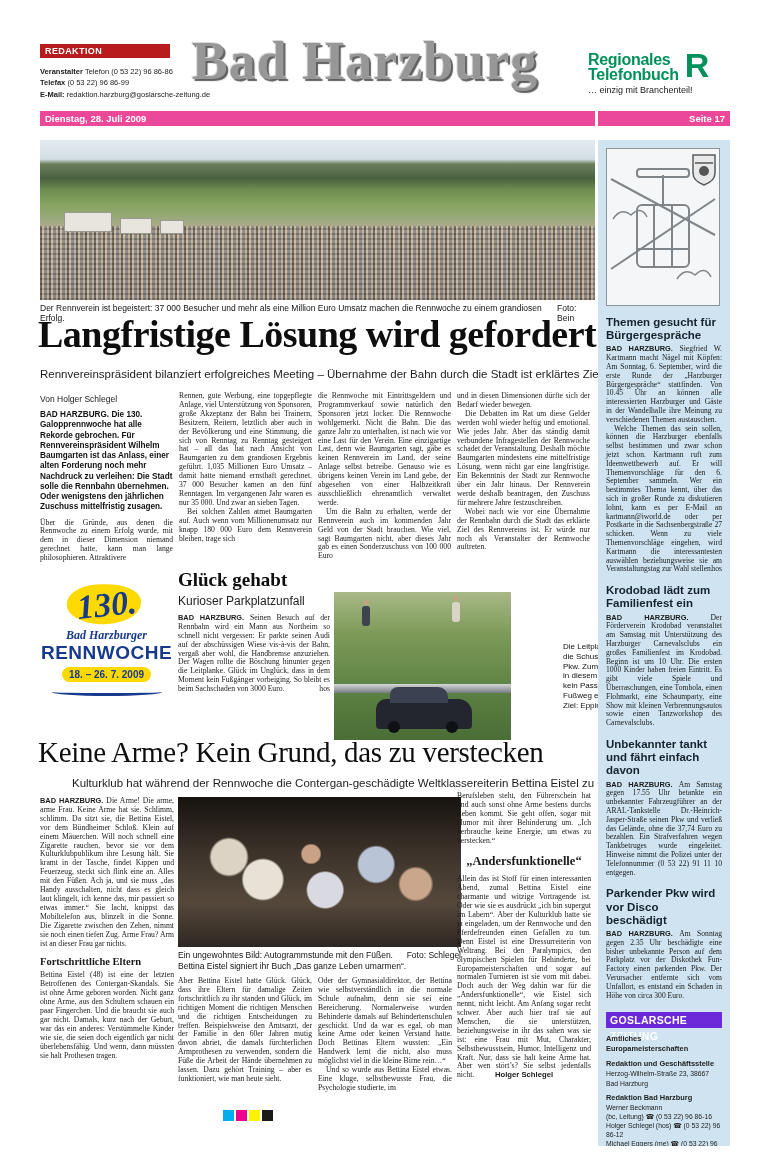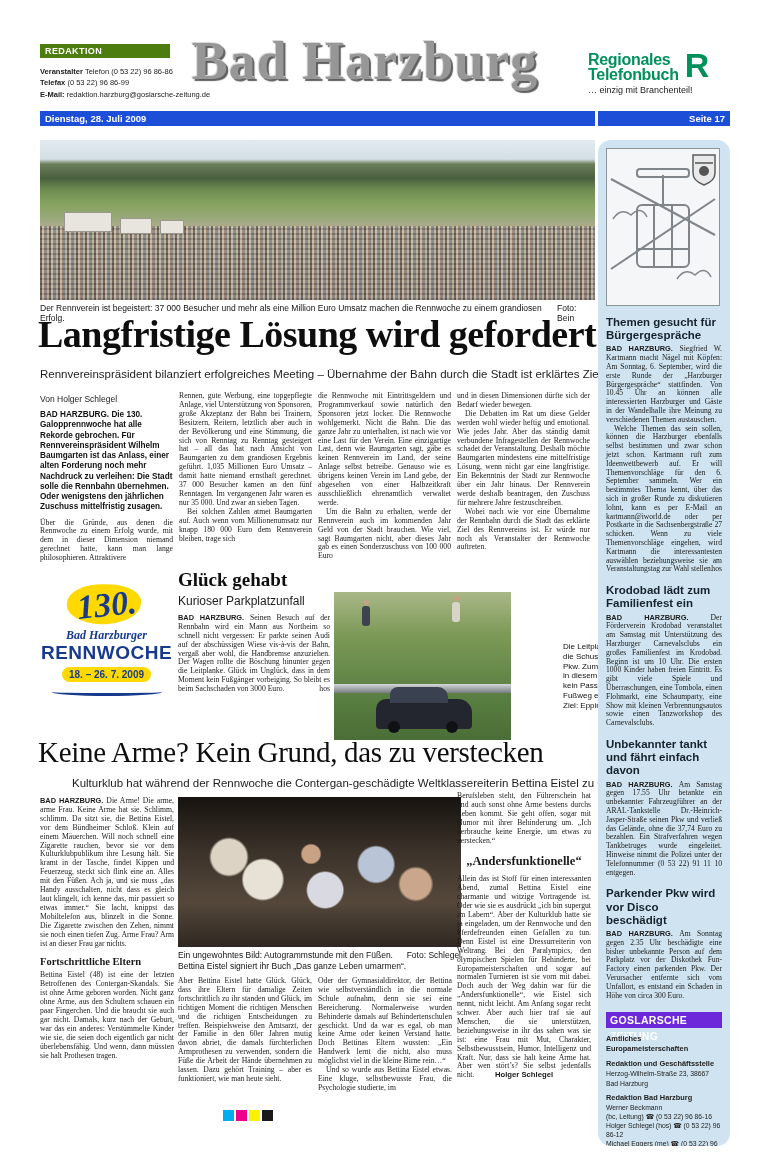--- a/index.html
+++ b/index.html
@@ -1,32 +1,32 @@
 <!DOCTYPE html>
 <html lang="de"><head>
 <meta charset="utf-8">
 <style>
   html,body{margin:0;padding:0;}
   body{width:768px;height:1158px;background:#fff;position:relative;overflow:hidden;
        font-family:"Liberation Serif",serif;color:#1a1a1a;}
   .abs{position:absolute;}
   
-  .red-label{left:40px;top:44px;width:130px;height:14px;background:#4d7c0f;color:#fff;
+  .red-label{left:40px;top:44px;width:130px;height:14px;background:#b91c1c;color:#fff;
     font:bold 9px "Liberation Sans",sans-serif;line-height:14px;padding-left:5px;box-sizing:border-box;letter-spacing:.4px;}
   .contact{left:40px;top:66px;width:210px;font:7.5px/1.5 "Liberation Sans",sans-serif;color:#222;}
   .contact b{font-weight:bold;}
   .masthead{left:150px;top:34px;width:430px;text-align:center;
     font:bold 54px/1 "Liberation Serif",serif;color:#979797;letter-spacing:1px;
     text-shadow:-1px -1px 0 #d9d9d9,2px 2px 1px #5f5f5f;}
   .pbook{left:588px;top:44px;width:142px;}
   .pb-row{display:flex;align-items:flex-start;margin-top:8px;}
   .pb-name{font:bold 16px/0.95 "Liberation Sans",sans-serif;color:#00915a;letter-spacing:-.3px;}
   .pb-r{font:800 34px/0.9 "Liberation Sans",sans-serif;color:#00915a;margin-left:6px;margin-top:-2px;}
   .pb-tag{font:9px "Liberation Sans",sans-serif;color:#222;margin-top:3px;}
-  .bar{background:#1d4ed8;color:#fff;font:bold 9.5px/15px "Liberation Sans",sans-serif;height:15px;box-sizing:border-box;}
+  .bar{background:#ec4899;color:#fff;font:bold 9.5px/15px "Liberation Sans",sans-serif;height:15px;box-sizing:border-box;}
   .date-bar{left:40px;top:111px;width:555px;padding-left:5px;}
   .page-bar{left:598px;top:111px;width:132px;text-align:right;padding-right:5px;}
   
   .lead-photo{left:40px;top:140px;width:555px;height:160px;overflow:hidden;
     background:linear-gradient(180deg,#e3ebf0 0%,#d3dee5 12%,#6d7f5c 15%,#49603e 24%,#6d8c50 31%,#86a35f 40%,#97a877 48%,#b3ab93 56%,#a79c89 100%);}
   .crowd{position:absolute;left:0;top:54%;width:100%;height:46%;
     background:
       repeating-linear-gradient(90deg,rgba(45,30,28,.45) 0 2px,rgba(228,220,208,.38) 2px 4px,rgba(130,62,52,.30) 4px 5px,rgba(58,70,118,.32) 5px 7px,rgba(210,200,185,.30) 7px 9px),
       repeating-linear-gradient(0deg,rgba(0,0,0,.22) 0 2px,rgba(255,255,255,.06) 2px 5px);}
   .tent{position:absolute;background:#e7e5de;border:1px solid #9b988e;}
@@ -82,21 +82,21 @@
   .bcap .credit{float:right;}
   .bcol2{left:178px;top:977px;width:134px;height:128px;overflow:hidden;}
   .bcol3{left:318px;top:977px;width:134px;height:175px;overflow:hidden;}
   .bcol4{left:457px;top:792px;width:134px;height:362px;overflow:hidden;}
   .h4q{font:bold 12.5px "Liberation Serif",serif;text-align:center;margin:9px 0 6px;}
   .sig2{display:block;text-align:center;font:bold 7.7px/8.9px "Liberation Sans",sans-serif;margin-top:-8.9px;}
   .cmyk{display:flex;gap:2px;}
   .cmyk i{width:11px;height:11px;display:block;}
   .cmyk-main{left:223px;top:1110px;}
   
-  .sidebar{left:598px;top:140px;width:132px;height:1006px;background:#cfe4f0;box-sizing:border-box;padding:8px 8px 24px;overflow:hidden;border-radius:13px;}
+  .sidebar{left:598px;top:140px;width:132px;height:1006px;background:#cfe4f0;box-sizing:border-box;padding:8px 8px 24px;overflow:hidden;}
   .illus{width:114px;height:158px;background:#f4f6f7;border:1px solid #8d9499;box-sizing:border-box;position:relative;}
   .sb-h{font:bold 11.5px/1.15 "Liberation Sans",sans-serif;color:#16232e;margin:10px 0 3px;}
   .sb .bp{font-size:7.6px;line-height:8.8px;}
   .gz-bar{background:#6d28d9;color:#fff;font:bold 10.5px/16px "Liberation Sans",sans-serif;height:16px;
     padding-left:4px;margin:12px 0 6px;letter-spacing:.3px;}
   .mh{font:6.8px/1.35 "Liberation Sans",sans-serif;color:#222;}
   .mh b{display:block;font-size:7.4px;margin-top:5px;}
   .mh .first{margin-top:0;}
 </style>
 </head>

